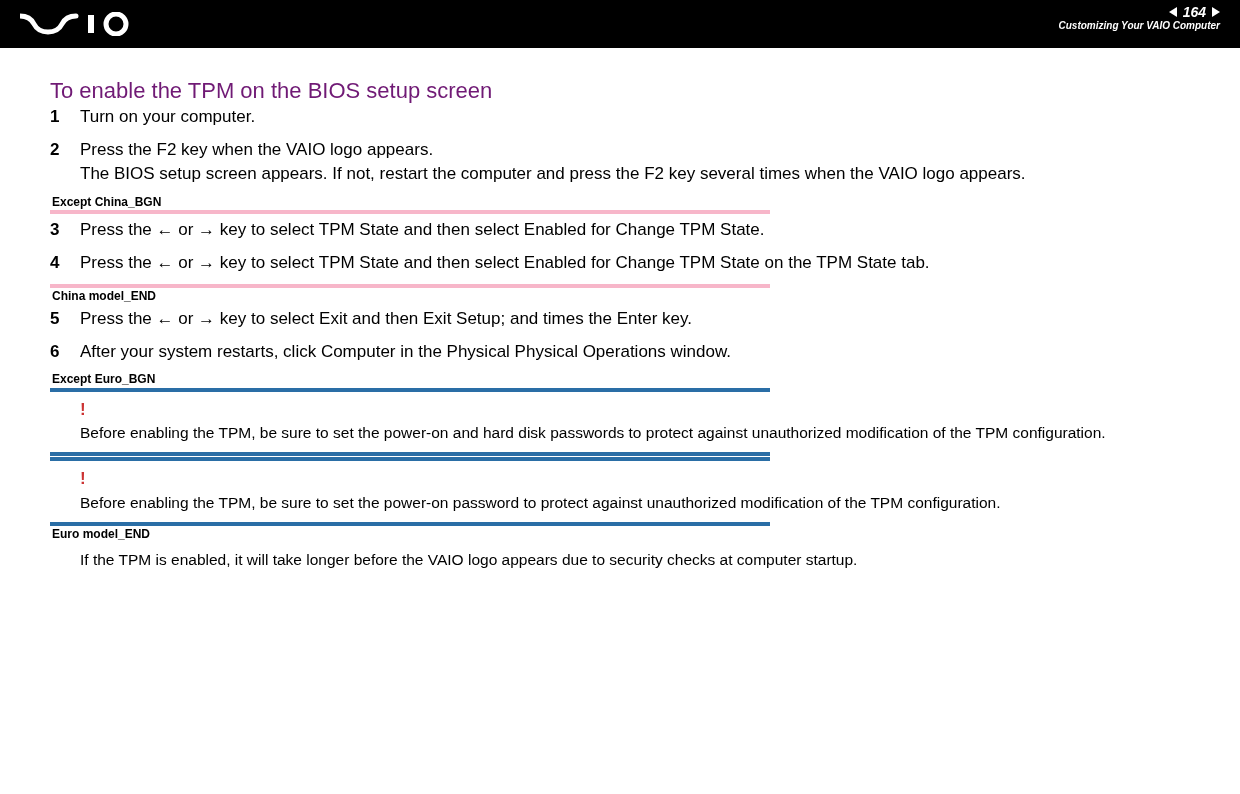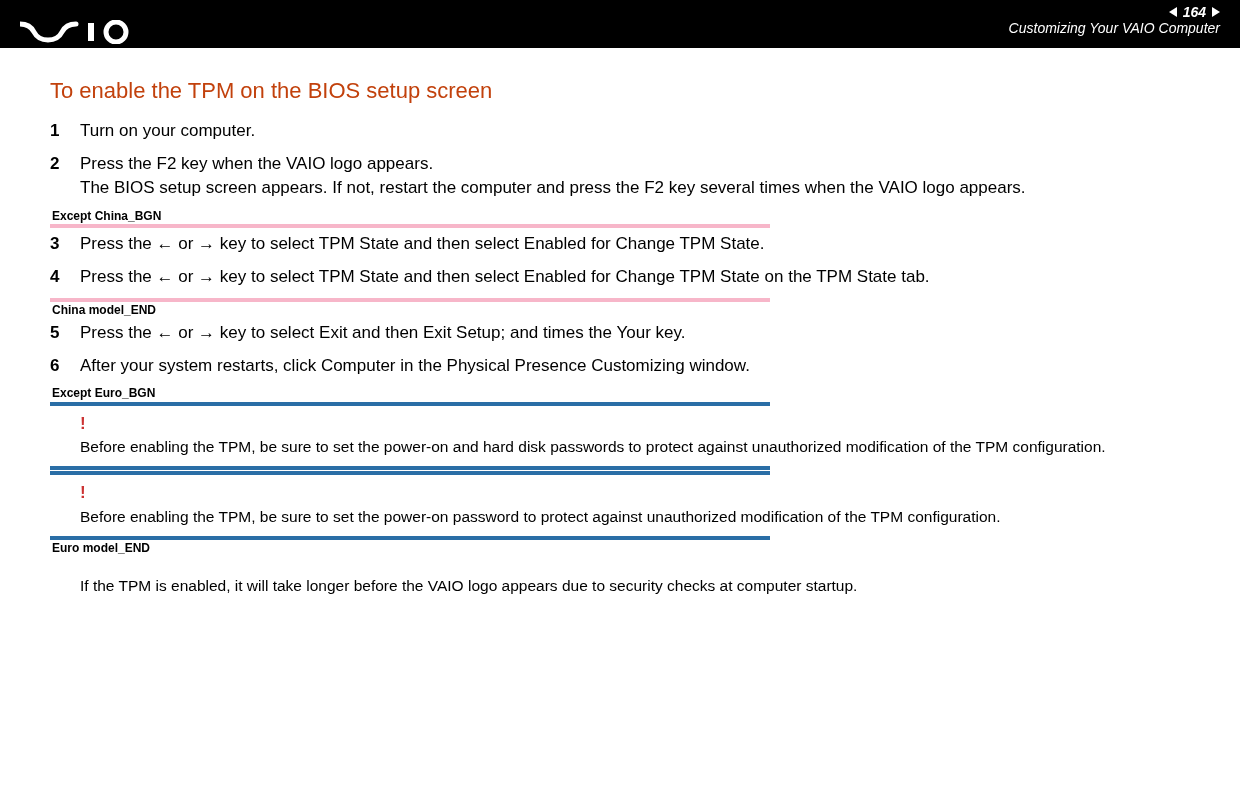--- a/index.html
+++ b/index.html
@@ -9,21 +9,21 @@
     width: 1240px;
     height: 794px;
     overflow: hidden;
     position: relative;
   }
   .header {
     background: #000;
     color: #fff;
     height: 48px;
     display: flex;
-    align-items: flex-end;
+    align-items: center;
     padding: 4px 20px;
     position: relative;
   }
   .vaio-logo {
     font-style: italic;
     font-weight: 600;
     font-size: 22px;
     letter-spacing: 6px;
     display: flex;
     align-items: center;
@@ -38,31 +38,31 @@
   }
   .header-page {
     font-size: 14px;
     font-weight: 700;
     display: flex;
     align-items: center;
     justify-content: flex-end;
     gap: 6px;
   }
   .header-title {
-    font-size: 14px;
-    font-weight: 400;
+    font-size: 10px;
+    font-weight: 700;
   }
   .content {
     padding: 30px 50px 0 50px;
   }
   .section-heading {
     font-size: 22px;
-    color: #c2410c;
+    color: #701a75;
     font-weight: 400;
-    margin-bottom: 15px;
+    margin-bottom: 1px;
   }
   .step {
     display: flex;
     margin-bottom: 8px;
     font-size: 17px;
     line-height: 1.45;
   }
   .step-num {
     font-weight: 700;
     min-width: 30px;
@@ -86,21 +86,21 @@
     font-size: 15.5px;
     line-height: 1.4;
   }
   .warn-mark {
     color: #c33;
     font-weight: 700;
     font-size: 17px;
     margin-bottom: 1px;
   }
   .note {
-    margin: 22px 0 0 30px;
+    margin: 10px 0 0 30px;
     font-size: 15.5px;
   }
   .arrow-key {
     font-weight: 700;
   }
   b { font-weight: 400; }
   .pagenav-left, .pagenav-right {
     width: 0; height: 0;
     border-top: 5px solid transparent;
     border-bottom: 5px solid transparent;
@@ -168,28 +168,28 @@
   </div>
 
   <div class="marker-block">
     <div class="pink-line"></div>
     <div class="marker-label">China model_END</div>
   </div>
 
   <div class="step">
     <div class="step-num">5</div>
     <div class="step-body">
-      <span>Press the </span><b class="arrow-key">←</b><span> or </span><b class="arrow-key">→</b><span> key to select </span><b>Exit</b><span> and then </span><b>Exit Setup</b><span>; and times the </span><b>Your</b><span> key.</span>
+      <span>Press the </span><b class="arrow-key">←</b><span> or </span><b class="arrow-key">→</b><span> key to select </span><b>Exit</b><span> and then </span><b>Exit Setup</b><span>; and times the </span><b>Enter</b><span> key.</span>
     </div>
   </div>
 
   <div class="step">
     <div class="step-num">6</div>
     <div class="step-body">
-      <span>After your system restarts, click </span><b>Computer</b><span> in the </span><b>Physical Presence Customizing</b><span> window.</span>
+      <span>After your system restarts, click </span><b>Computer</b><span> in the </span><b>Physical Physical Operations</b><span> window.</span>
     </div>
   </div>
 
   <div class="marker-block">
     <div class="marker-label">Except Euro_BGN</div>
     <div class="blue-line"></div>
   </div>
 
   <div class="warn">
     <div class="warn-mark">!</div>

